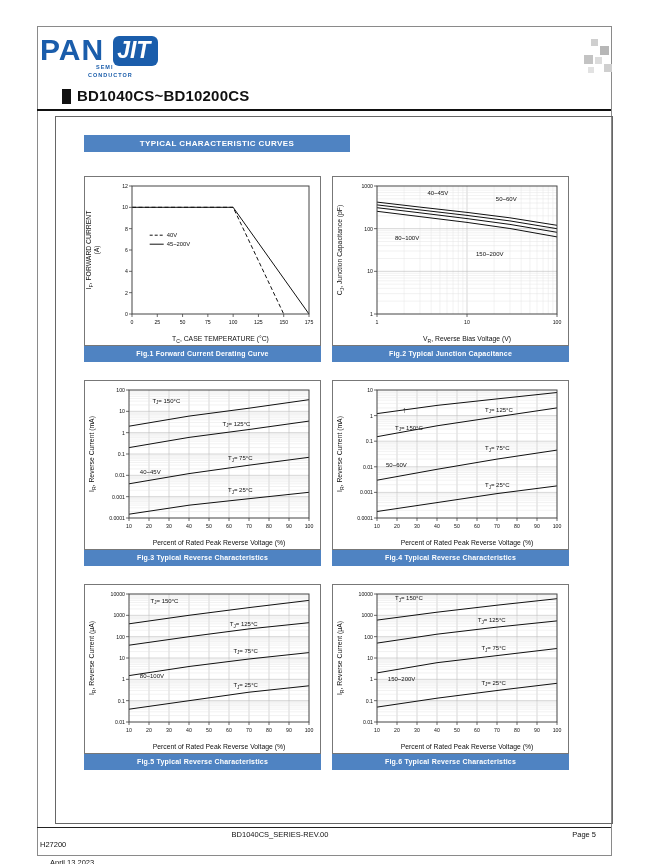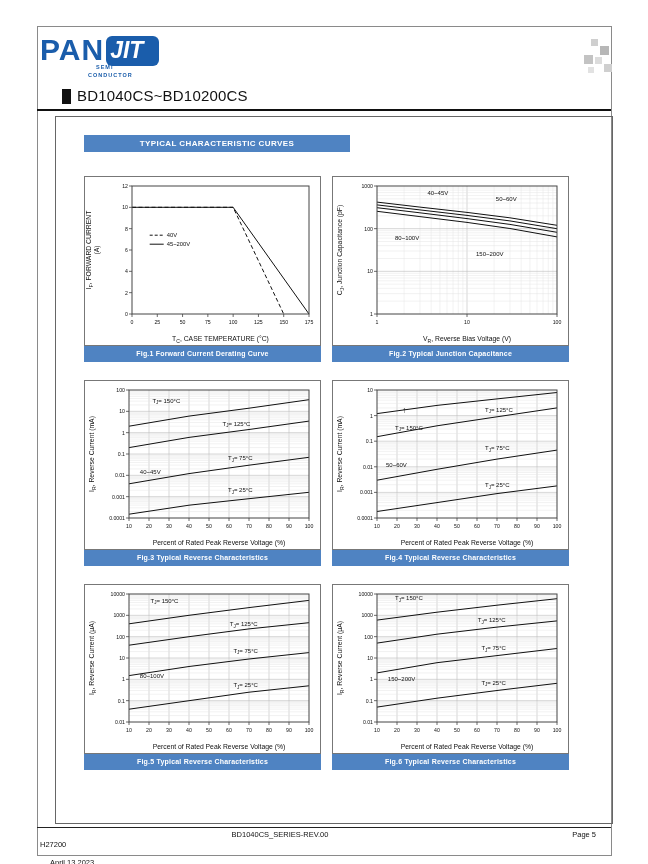--- a/index.html
+++ b/index.html
@@ -3,25 +3,25 @@
 <meta charset="utf-8">
 <style>
   html,body{margin:0;padding:0;background:#ececec;}
   .page{position:relative;width:648px;height:864px;background:#ffffff;
         font-family:"Liberation Sans","DejaVu Sans",sans-serif;color:#111;overflow:hidden;margin:0 auto;}
   .abs{position:absolute;}
   .page-border{left:37px;top:26px;width:573px;height:828px;border:1px solid #8a8a8a;}
   .logo{left:40px;top:33px;white-space:nowrap;}
   .logo-pan{font-size:30px;font-weight:bold;color:#1a5dab;letter-spacing:1px;}
   .logo-jit{display:inline-block;background:#1a5dab;color:#fff;font-size:23px;font-weight:bold;
-            font-style:italic;border-radius:6px;padding:1px 16px 2px 4px;margin-left:2px;vertical-align:2px;}
+            font-style:italic;border-radius:6px;padding:1px 8px 2px 4px;margin-left:9px;vertical-align:2px;}
   .logo-sub{font-size:5.5px;color:#1a5dab;letter-spacing:1px;font-weight:bold;}
   .sq{position:absolute;}
   .part-square{left:62px;top:89px;width:9px;height:15px;background:#111;}
-  .part-number{left:77px;top:87px;font-size:15px;font-weight:normal;letter-spacing:0.2px;}
+  .part-number{left:77px;top:87px;font-size:15px;font-weight:bold;letter-spacing:0.2px;}
   .title-rule{left:37px;top:109px;width:574px;height:2px;background:#111;}
   .content-frame{left:55px;top:116px;width:556px;height:706px;border:1px solid #666;}
   .banner{left:84px;top:135px;width:266px;height:17px;color:#fff;font-size:8px;font-weight:bold;
           text-align:center;line-height:17px;letter-spacing:0.4px;background:#4f83c2;}
   .panel{position:absolute;width:237px;}
   .chart-box{border:1px solid #777;background:#fff;}
   .chart-box svg{display:block;}
   svg text{font-family:"Liberation Sans","DejaVu Sans",sans-serif;}
   .caption{height:16px;background:#4f83c2;color:#fff;font-size:7px;font-weight:bold;
            text-align:center;line-height:16px;letter-spacing:0.2px;}

